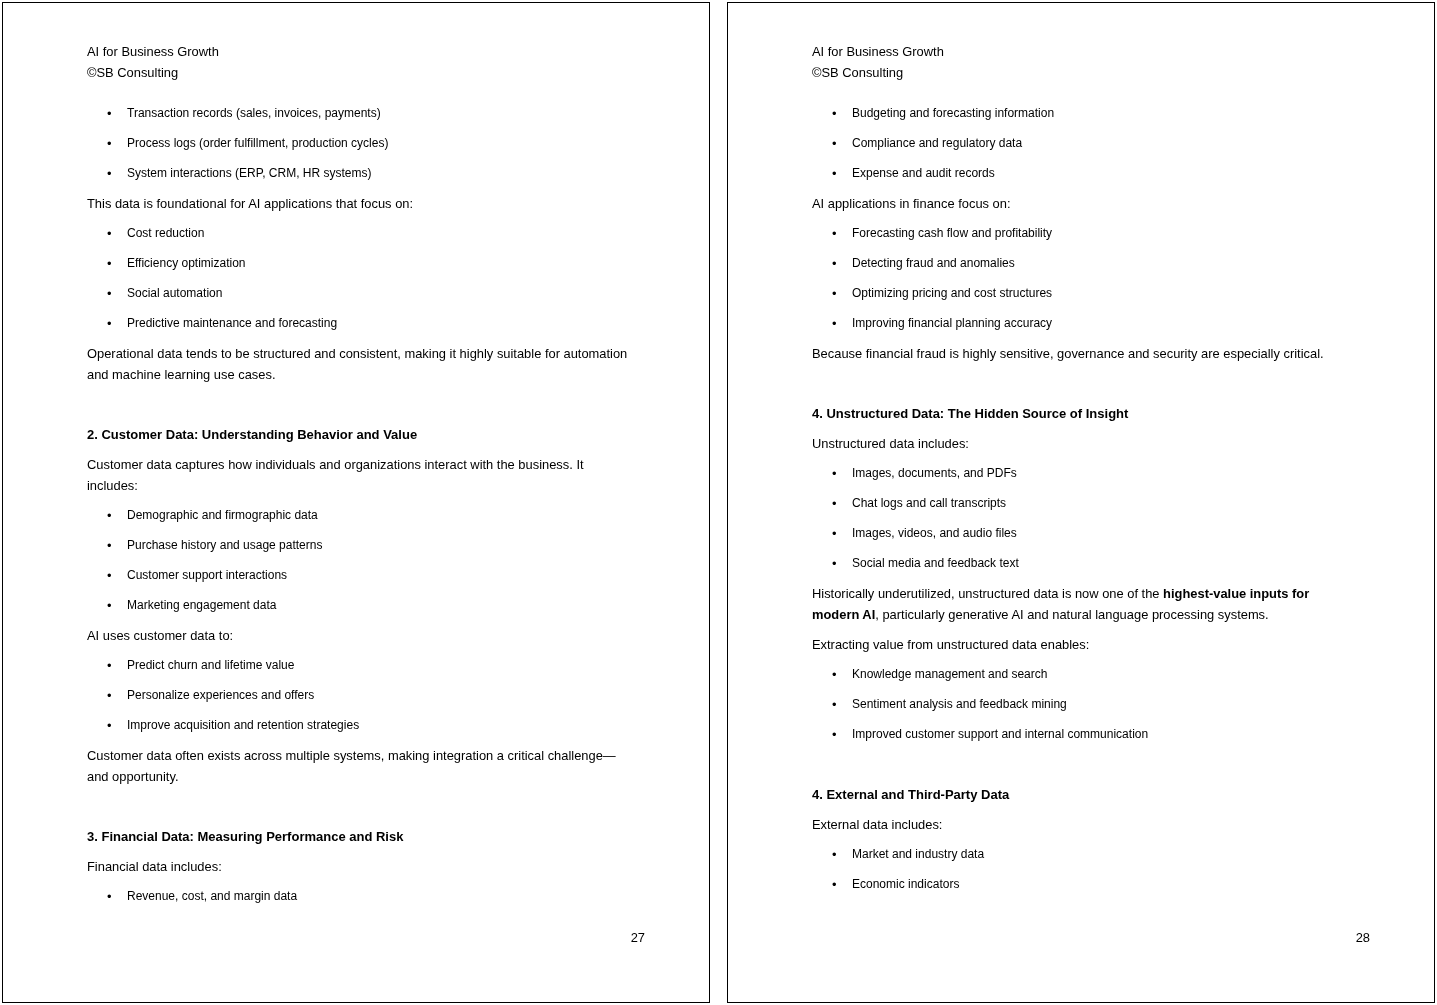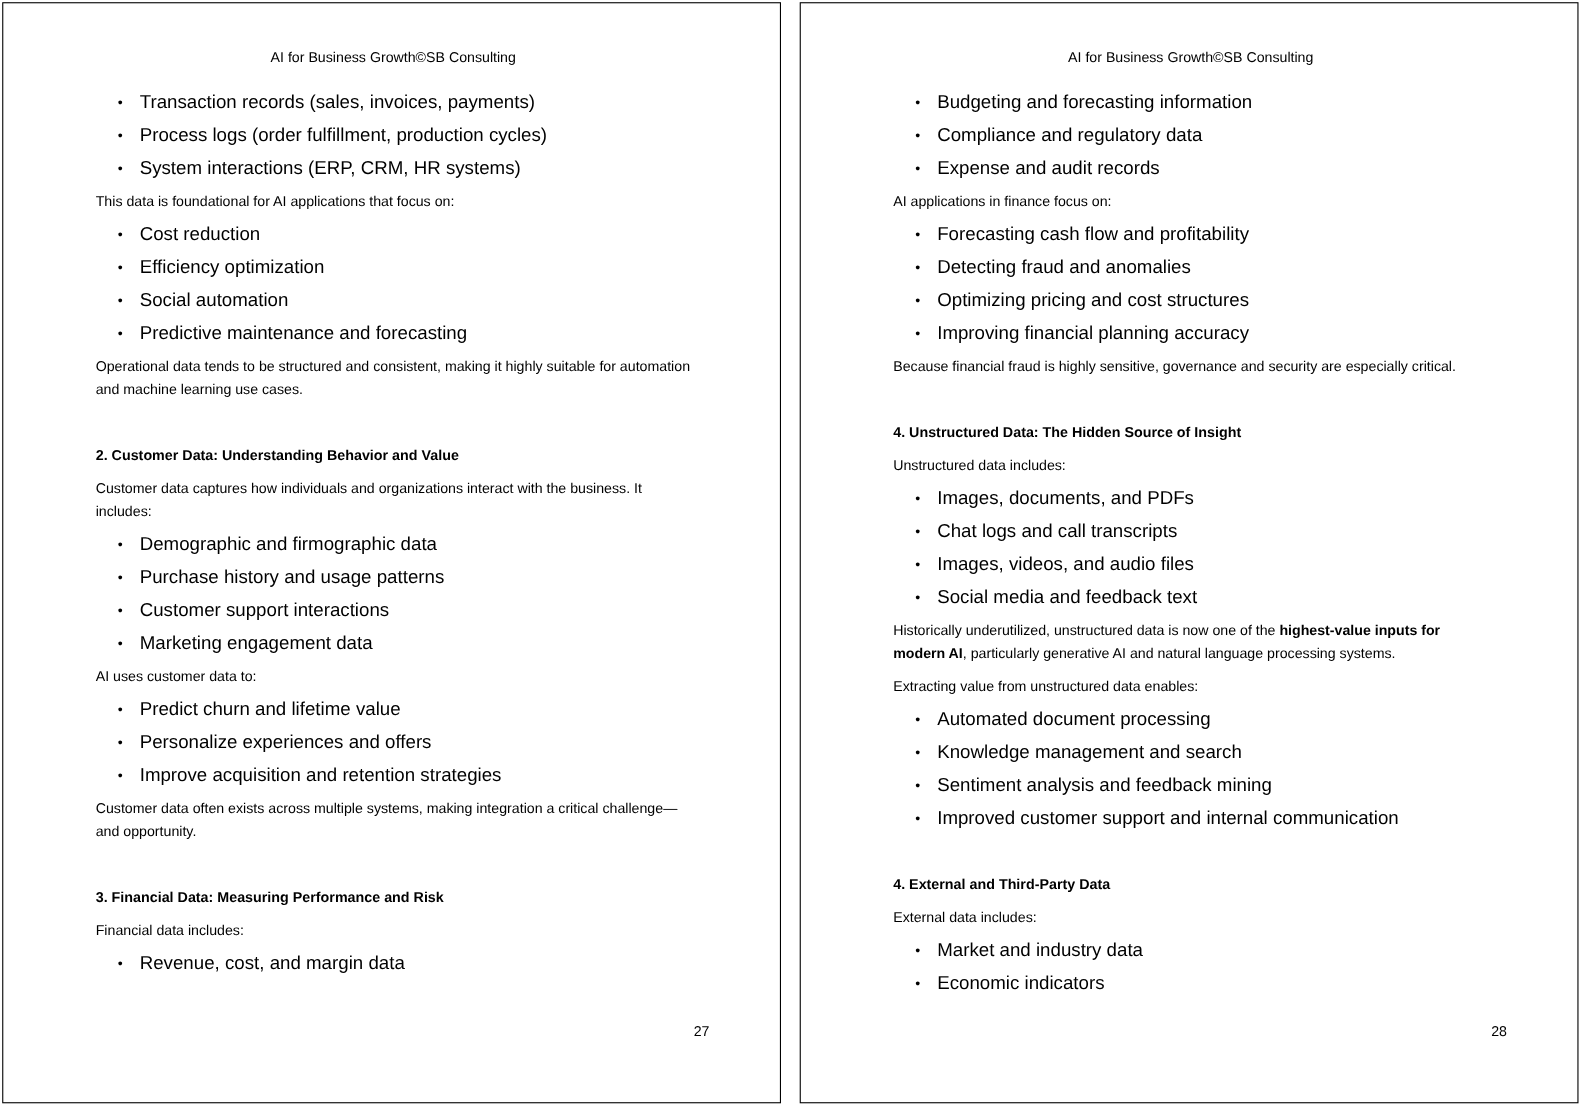--- a/index.html
+++ b/index.html
@@ -23,25 +23,26 @@
     box-sizing: border-box;
     border: 1.5px solid #000000;
     background: #ffffff;
     padding: 38px 81px 0 84px;
   }
   .page-left  { left: 2px; }
   .page-right { left: 727px; }
 
   .page-header {
     display: flex;
-    justify-content: center;
+    justify-content: flex-start;
     align-items: flex-start;
     font-size: 12.9px;
     line-height: 21px;
     margin-bottom: 20px;
+    flex-direction: column;
   }
   .page-body p {
     margin: 0 0 9px 0;
     font-size: 12.9px;
     line-height: 21px;
   }
   .page-body h3 {
     margin: 39px 0 9px 0;
     font-size: 13px;
     line-height: 21px;
@@ -49,21 +50,21 @@
   }
   .page-body ul {
     margin: 0;
     padding: 0;
     list-style: none;
   }
   .page-body li {
     position: relative;
     padding-left: 40px;
     margin-bottom: 9px;
-    font-size: 17px;
+    font-size: 12px;
     line-height: 21px;
   }
   .page-body li::before {
     content: "\2022";
     position: absolute;
     left: 20px;
     top: 0;
     font-size: 12.9px;
     line-height: 21px;
   }
@@ -147,21 +148,20 @@
         <p><span>Unstructured data includes:</span></p>
         <ul>
           <li>Images, documents, and PDFs</li>
           <li>Chat logs and call transcripts</li>
           <li>Images, videos, and audio files</li>
           <li>Social media and feedback text</li>
         </ul>
         <p><span>Historically underutilized, unstructured data is now one of the </span><span class="run-bold">highest-value inputs for modern AI</span><span>, particularly generative AI and natural language processing systems.</span></p>
         <p><span>Extracting value from unstructured data enables:</span></p>
         <ul>
-          <li>Automated document processing</li>
           <li>Knowledge management and search</li>
           <li>Sentiment analysis and feedback mining</li>
           <li>Improved customer support and internal communication</li>
         </ul>
         <h3>4. External and Third-Party Data</h3>
         <p><span>External data includes:</span></p>
         <ul>
           <li>Market and industry data</li>
           <li>Economic indicators</li>
         </ul>

